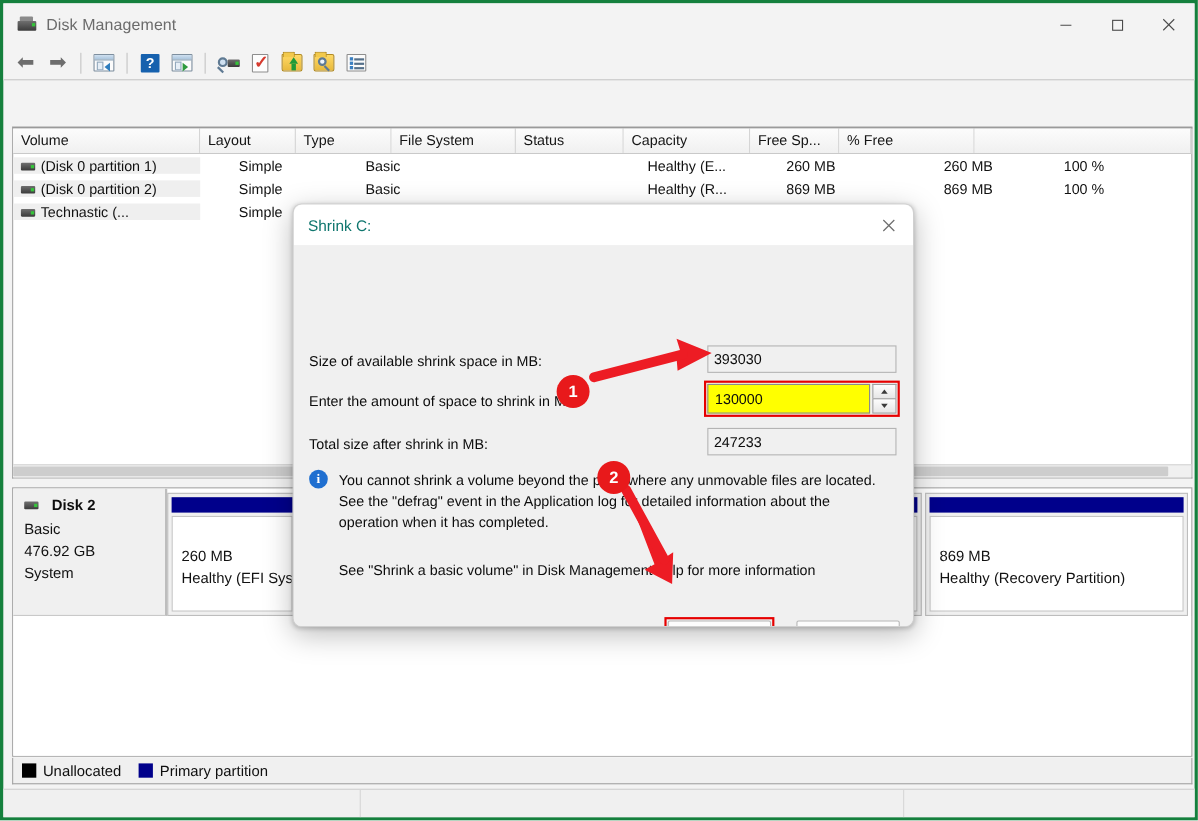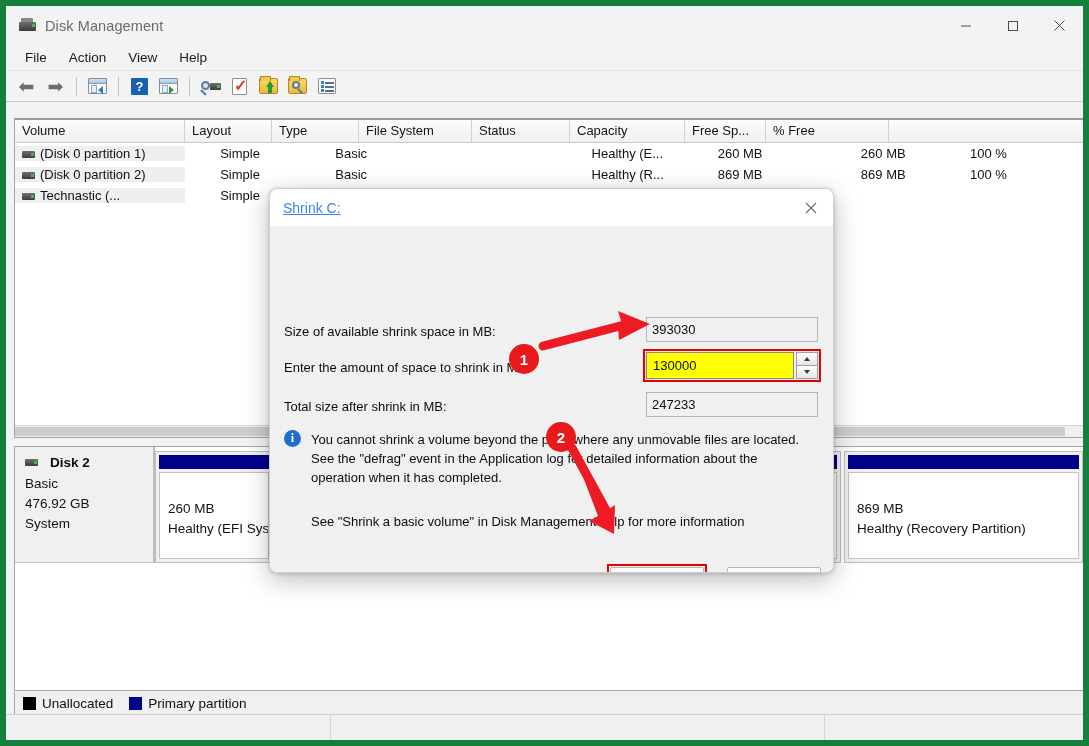--- a/index.html
+++ b/index.html
@@ -8,21 +8,21 @@
     background: #ffffff;
     font-family: "Liberation Sans", sans-serif;
     overflow: hidden;
   }
 
   
   #app {
     position: relative;
     width: 1089px; height: 746px;
     background: #f3f3f3;
-    border: 6px solid #15803d;
+    border: 3px solid #15803d;
     overflow: hidden;
   }
 
   
   .titlebar {
     height: 39px;
     background: #f3f3f3;
     display: flex;
     align-items: center;
     position: relative;
@@ -330,23 +330,22 @@
     overflow: hidden;
   }
   .dlg-title {
     height: 37px;
     background: #ffffff;
     display: flex; align-items: center;
     position: relative;
     border-radius: 8px 8px 0 0;
   }
   .dlg-title-text {
-    font-size: 14px; color: #3b82f6;
+    font-size: 14px; color: #0f766e;
     margin-left: 13px;
-    text-decoration: underline;
   }
   .dlg-close {
     position: absolute; right: 0; top: 0;
     width: 45px; height: 37px;
     display: flex; align-items: center; justify-content: center;
     color: #6e6e6e;
   }
   .dlg-body {
     position: relative;
     height: 348px;
@@ -477,26 +476,20 @@
       </div>
       <div class="win-btn">
         <svg width="13" height="13" viewBox="0 0 13 13">
             <line x1="1.5" y1="1.5" x2="11.5" y2="11.5" stroke="#4a4a4a" stroke-width="1"></line>
             <line x1="11.5" y1="1.5" x2="1.5" y2="11.5" stroke="#4a4a4a" stroke-width="1"></line>
           </svg>
       </div>
     </div>
   </div>
 
-  <div class="menubar">
-    <div class="menu-item">File</div>
-    <div class="menu-item">Action</div>
-    <div class="menu-item">View</div>
-    <div class="menu-item">Help</div>
-  </div>
 
   <div class="toolbar">
     <div class="tool">
         <span class="arrow-glyph">⬅</span>
       </div>
     <div class="tool">
         <span class="arrow-glyph">➡</span>
       </div>
     <div class="tool-sep"></div>
     <div class="tool">

